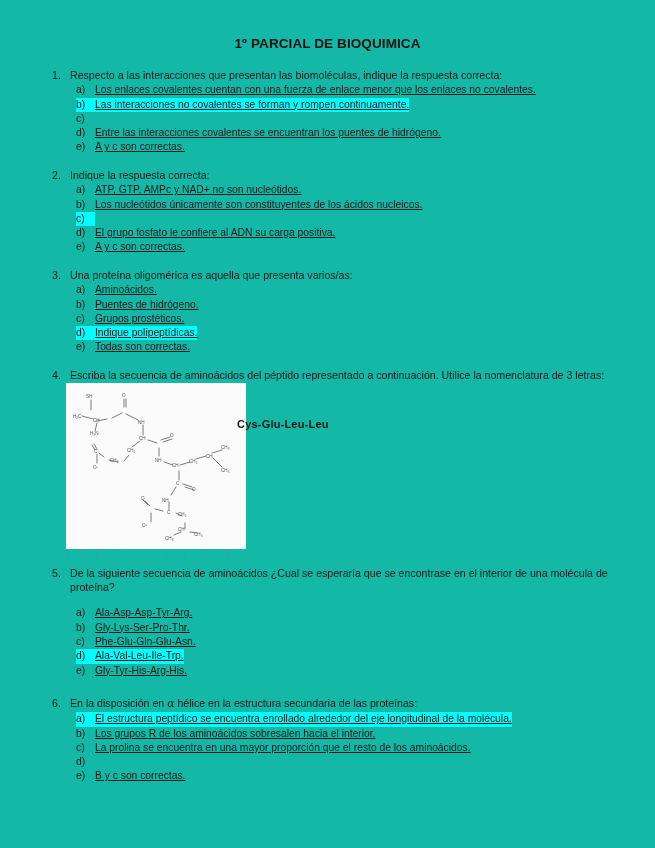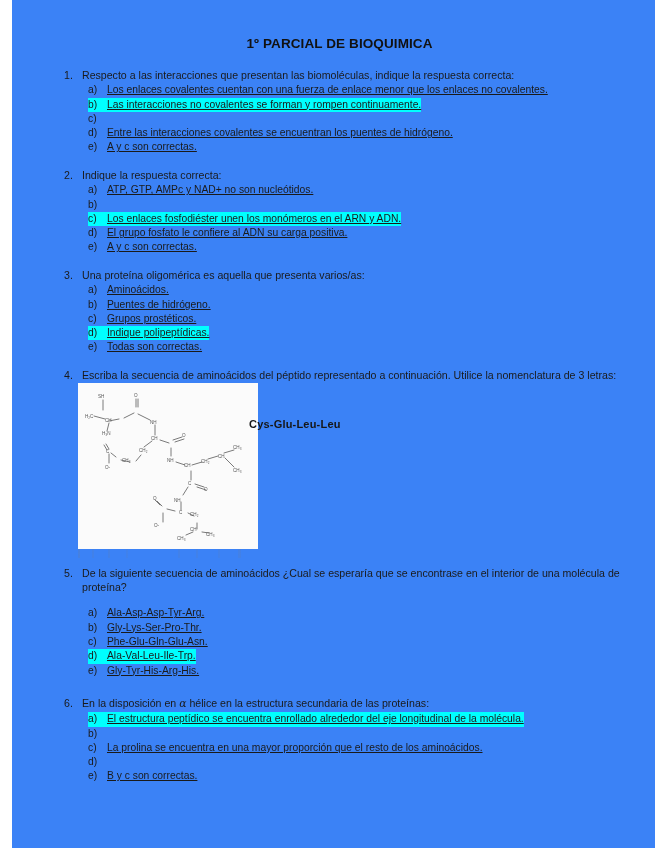--- a/index.html
+++ b/index.html
@@ -11,22 +11,21 @@
     width: 655px;
     height: 848px;
     position: relative;
     font-family: "Liberation Sans", sans-serif;
     color: #1a1a1a;
     overflow: hidden;
   }
   .page {
     position: absolute;
     inset: 0;
-    background: #3b82f6;
-    margin-left: 12px;
+    background: #14b8a6;
   }
   .doc-title {
     position: absolute;
     top: 36px;
     left: 0;
     width: 655px;
     text-align: center;
     font-size: 13.5px;
     font-weight: bold;
     letter-spacing: 0.1px;
@@ -165,24 +164,24 @@
       <span class="qnum">2.</span>
       <span class="qtext">Indique la respuesta correcta:</span>
     </div>
     <div class="opts">
       <div class="opt">
         <span class="optlet">a)</span>
         <span class="opttext">ATP, GTP, AMPc y NAD+ no son nucleótidos.</span>
       </div>
       <div class="opt">
         <span class="optlet">b)</span>
+        <span class="opttext">Los nucleótidos únicamente son constituyentes de los ácidos nucleicos.</span>
       </div>
       <div class="opt">
         <span class="optlet hl-let">c)</span>
-        <span class="opttext hl">Los enlaces fosfodiéster unen los monómeros en el ARN y ADN.</span>
       </div>
       <div class="opt">
         <span class="optlet">d)</span>
         <span class="opttext">El grupo fosfato le confiere al ADN su carga positiva.</span>
       </div>
       <div class="opt">
         <span class="optlet">e)</span>
         <span class="opttext">A y c son correctas.</span>
       </div>
     </div>
@@ -340,20 +339,21 @@
       <span class="qnum">6.</span>
       <span class="qtext"><span>En la disposición en </span><span class="alpha">α</span><span> hélice en la estructura secundaria de las proteínas:</span></span>
     </div>
     <div class="opts">
       <div class="opt">
         <span class="optlet hl-let">a)</span>
         <span class="opttext hl">El estructura peptídico se encuentra enrollado alrededor del eje longitudinal de la molécula.</span>
       </div>
       <div class="opt">
         <span class="optlet">b)</span>
+        <span class="opttext">Los grupos R de los aminoácidos sobresalen hacia el interior.</span>
       </div>
       <div class="opt">
         <span class="optlet">c)</span>
         <span class="opttext">La prolina se encuentra en una mayor proporción que el resto de los aminoácidos.</span>
       </div>
       <div class="opt">
         <span class="optlet">d)</span>
       </div>
       <div class="opt">
         <span class="optlet">e)</span>

